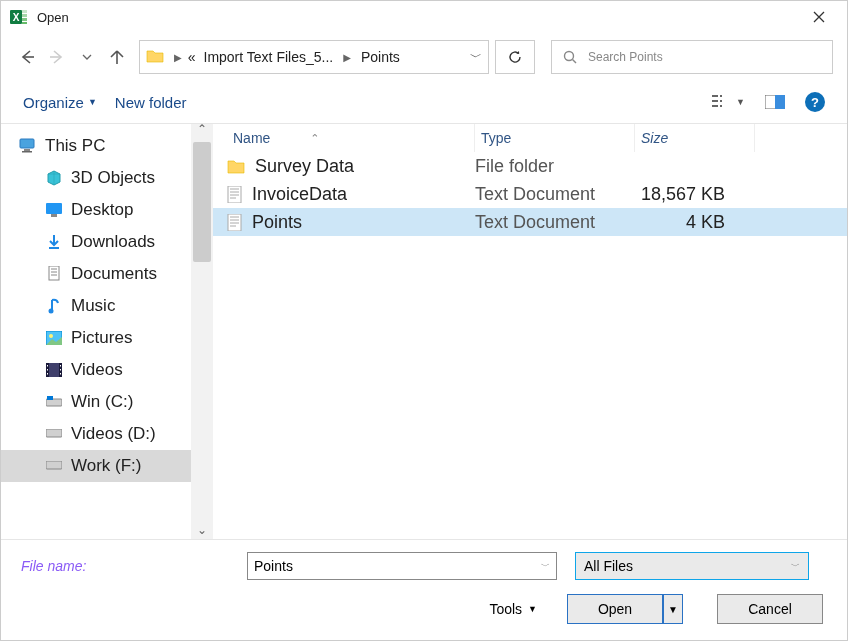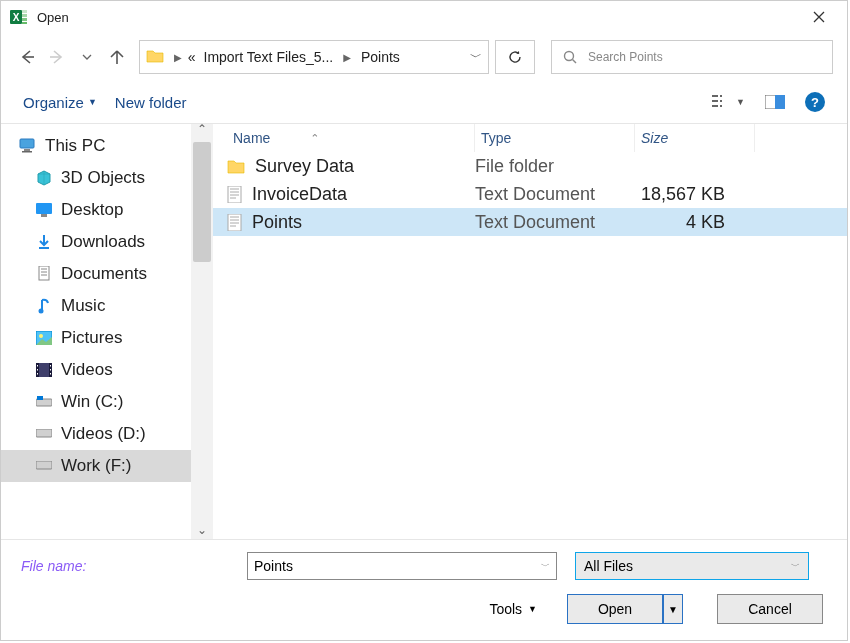--- a/index.html
+++ b/index.html
@@ -30,21 +30,21 @@
   .toolbar { height: 42px; display: flex; align-items: center; padding: 0 22px; gap: 18px; }
   .toolbar-btn { color: #1a4a8a; font-size: 15px; display: flex; align-items: center; gap: 4px; }
   .toolbar-btn .drop { font-size: 9px; color: #1a4a8a; }
   .toolbar-spacer { flex: 1; }
   .view-icons { display: flex; align-items: center; gap: 20px; }
   .view-btn { display: flex; align-items: center; gap: 4px; color: #3a6ea5; }
   .help-icon { width: 20px; height: 20px; border-radius: 50%; background: #0d6fb8; color: #fff; display: flex; align-items: center; justify-content: center; font-weight: bold; font-size: 13px; }
   
   .body { flex: 1; display: flex; border-top: 1px solid #e6e6e6; border-bottom: 1px solid #e6e6e6; }
   .tree { width: 190px; background: #fff; display: flex; flex-direction: column; font-size: 17px; color: #222; padding: 6px 0; }
-  .tree-item { height: 32px; display: flex; align-items: center; gap: 8px; padding-left: 34px; }
+  .tree-item { height: 32px; display: flex; align-items: center; gap: 8px; padding-left: 44px; }
   .tree-item.root { padding-left: 18px; }
   .tree-item.selected { background: #d9d9d9; }
   .tree-icon { width: 18px; height: 18px; display: flex; align-items: center; justify-content: center; }
   .scrollcol { width: 22px; background: #f2f2f2; position: relative; }
   .scroll-thumb { position: absolute; top: 2px; left: 2px; right: 2px; height: 120px; background: #ccc; border-radius: 2px; }
   .scroll-down { position: absolute; bottom: 2px; left: 0; right: 0; text-align: center; color: #666; font-size: 12px; }
   .scroll-up { position: absolute; top: -2px; left: 0; right: 0; text-align: center; color: #666; font-size: 12px; }
   .scrollcol .scroll-thumb { top: 18px; }
   .filepane { flex: 1; display: flex; flex-direction: column; }
   .colheaders { height: 28px; display: flex; align-items: center; font-size: 14px; color: #315585; padding-left: 14px; }

